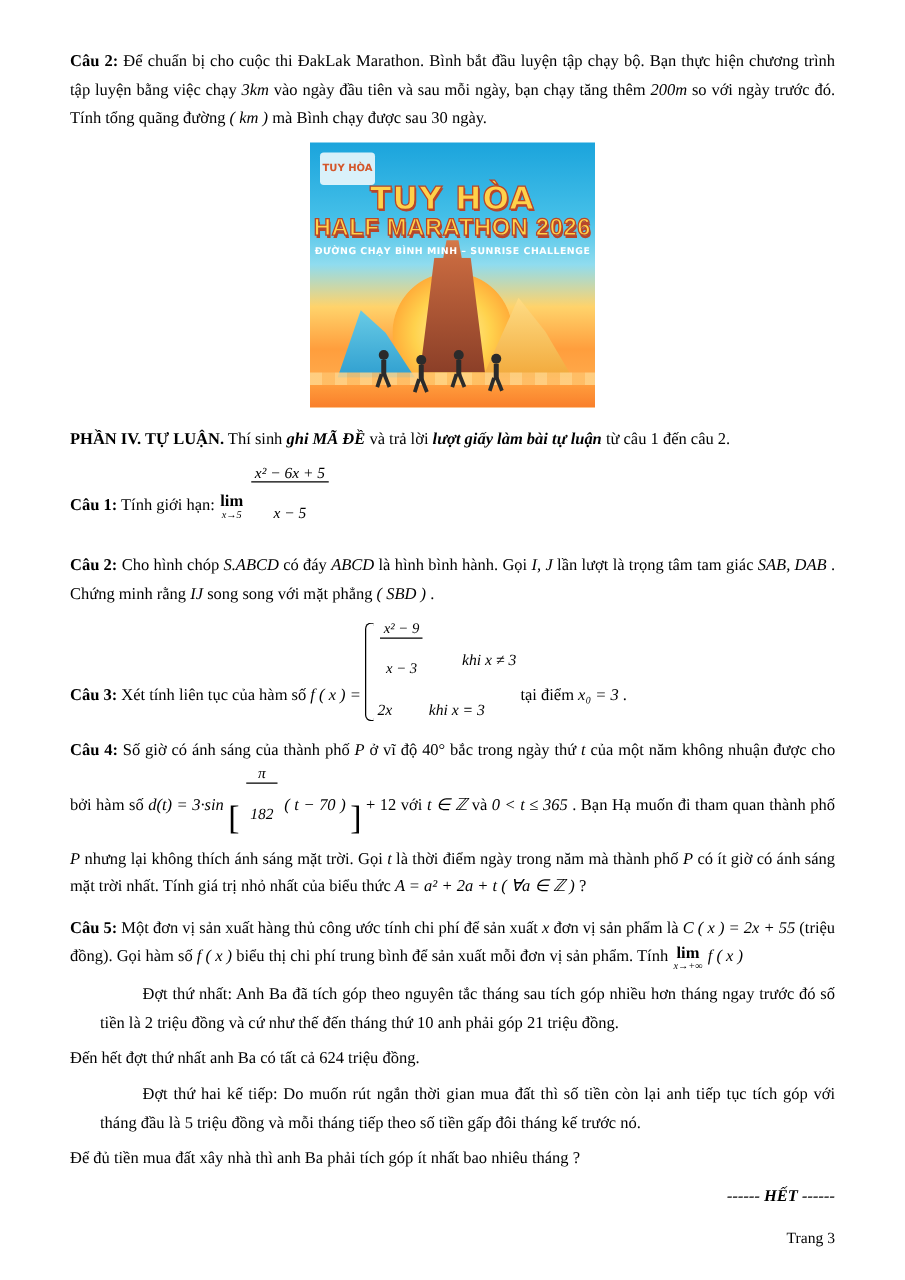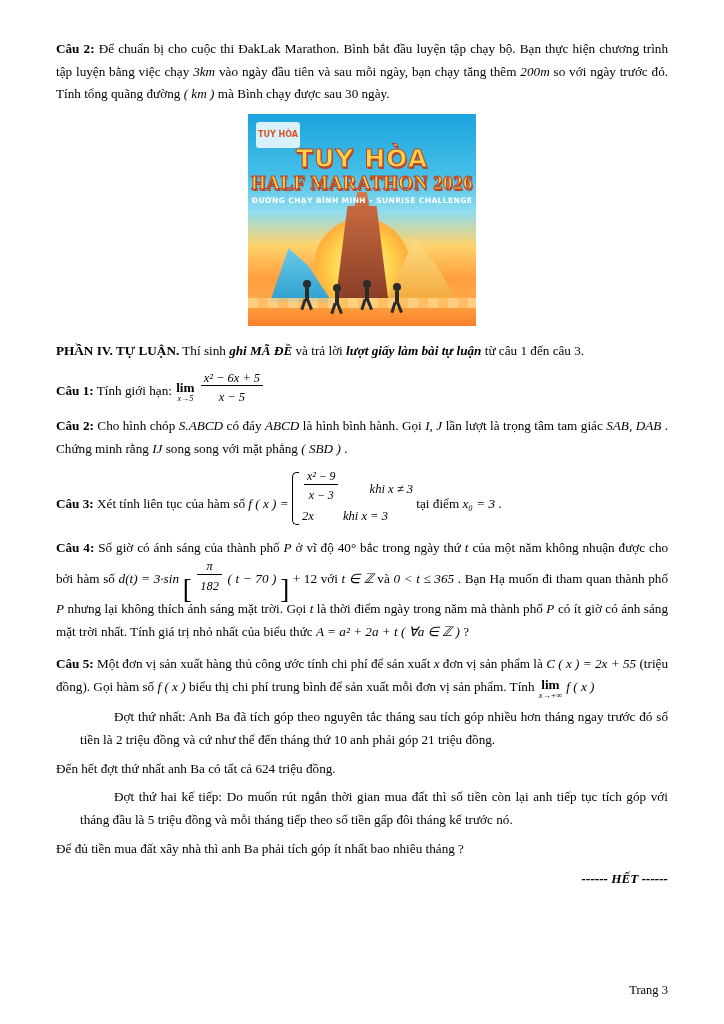--- a/index.html
+++ b/index.html
@@ -37,21 +37,21 @@
   .mn { font-style: normal; }
   .frac {
     display: inline-block;
     vertical-align: -0.55em;
     text-align: center;
     line-height: 1.18;
     font-size: 0.94em;
     margin: 0 2px;
   }
   .frac .num { display: block; padding: 0 3px; }
-  .frac .den { display: block; border-top: 1px solid #000; padding: 4px 3px; font-family: Liberation Serif, serif; }
+  .frac .den { display: block; border-top: 1px solid #000; padding: 17px 3px; font-family: Liberation Serif, serif; }
   .lim {
     display: inline-block;
     text-align: center;
     vertical-align: -0.5em;
     line-height: 1.05;
     margin: 0 1px;
   }
   .lim .op { display: block; font-style: normal; font-weight: bold; }
   .lim .sub { display: block; font-size: 0.62em; font-style: italic; }
 
@@ -87,21 +87,21 @@
     font-size: 25px;
     letter-spacing: 1px;
     color: #ffd24a;
     -webkit-text-stroke: 1px #b8462a;
     text-shadow: 1px 2px 0 #b8462a;
   }
   .poster .title2 {
     position: absolute;
     top: 58px; left: 0; right: 0;
     text-align: center;
-    font-family: Liberation Serif, serif;
+    font-family: Liberation Sans, sans-serif;
     font-weight: bold;
     font-size: 19px;
     letter-spacing: 0.5px;
     color: #ffd24a;
     -webkit-text-stroke: 1px #b8462a;
     text-shadow: 1px 2px 0 #b8462a;
   }
   .poster .subtitle {
     position: absolute;
     top: 82px; left: 0; right: 0;
@@ -295,21 +295,21 @@
       <div class="subtitle">ĐƯỜNG CHẠY BÌNH MINH – SUNRISE CHALLENGE</div>
     </div>
   </div>
 
   <p>
     <span class="b">PHẦN IV. TỰ LUẬN.</span>
     <span>Thí sinh</span>
     <span class="bi">ghi MÃ ĐỀ</span>
     <span>và trả lời</span>
     <span class="bi">lượt giấy làm bài tự luận</span>
-    <span>từ câu 1 đến câu 3.</span>
+    <span>từ câu 1 đến câu 2.</span>
   </p>
 
   <p style="margin-top:8px;">
     <span class="b">Câu 1:</span>
     <span>Tính giới hạn:</span>
     <span class="lim">
       <span class="op">lim</span>
       <span class="sub">x→5</span>
     </span>
     <span class="frac m">

